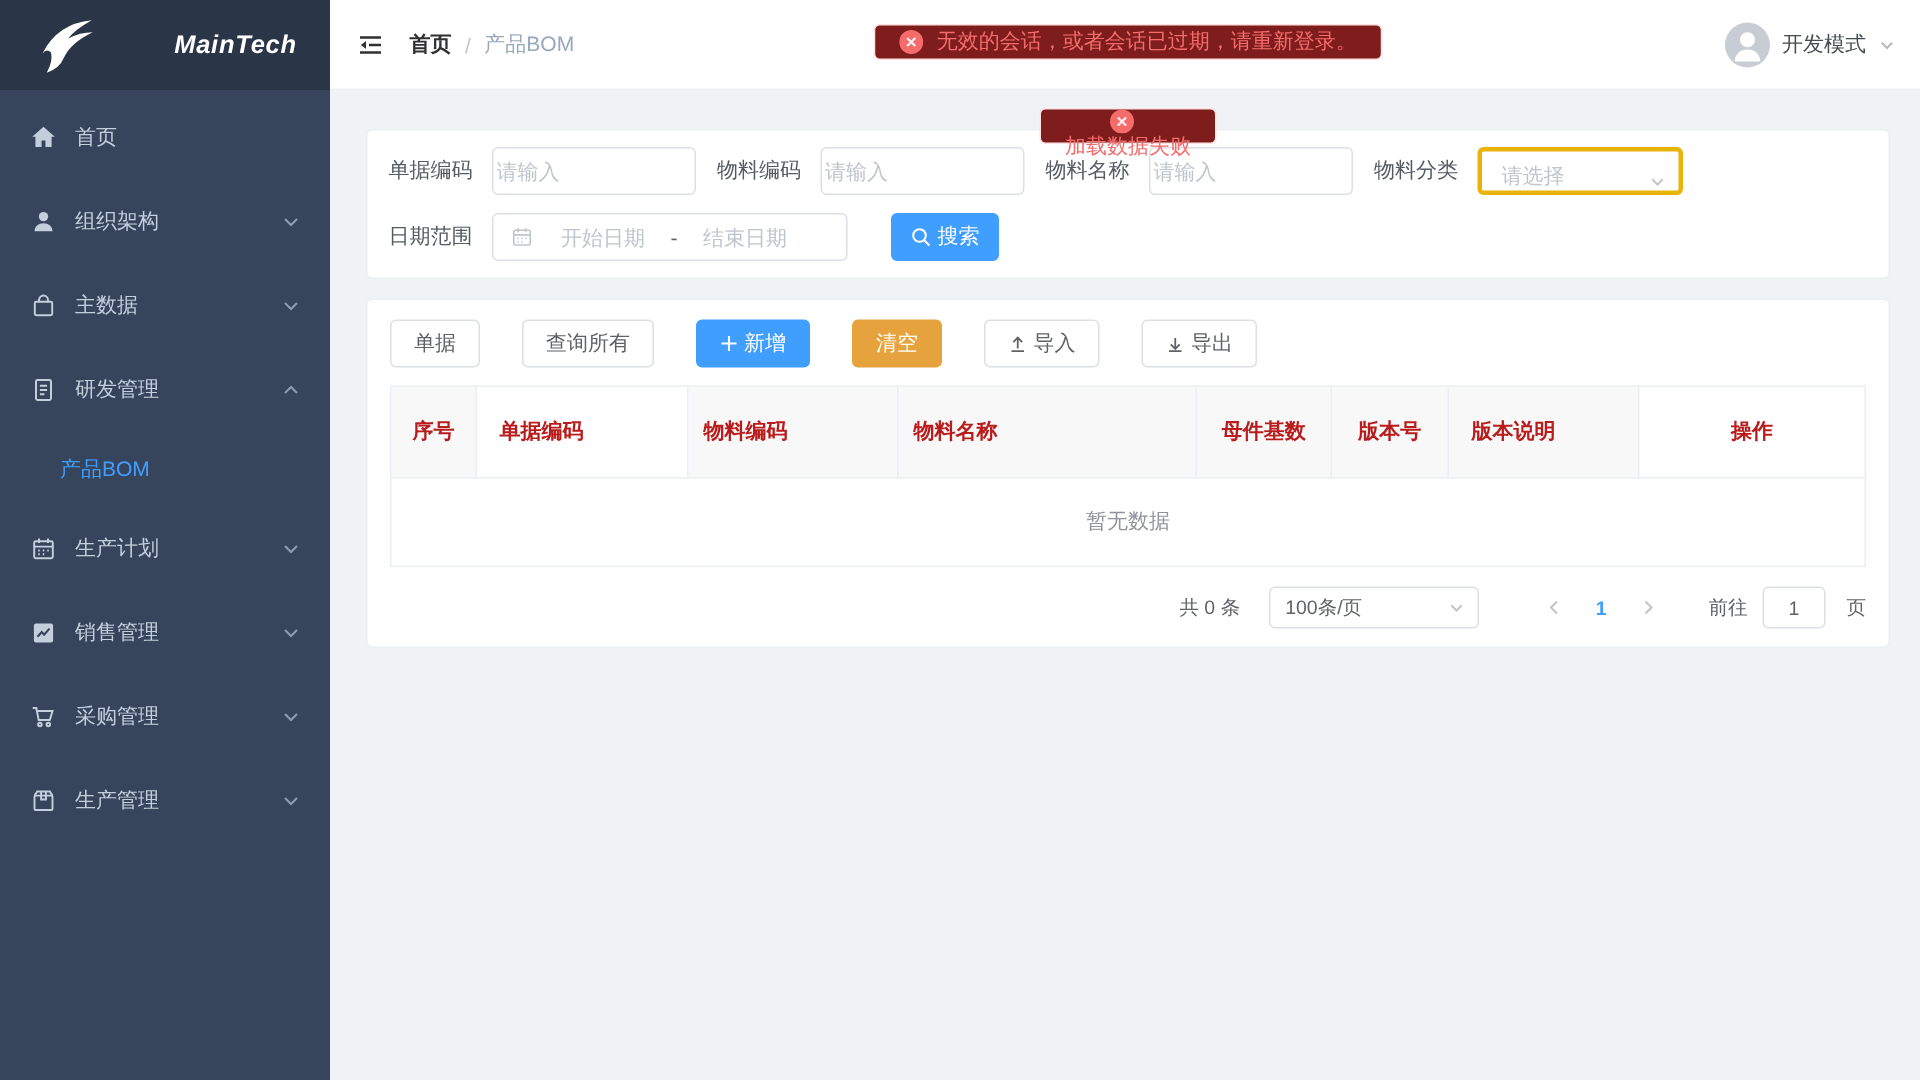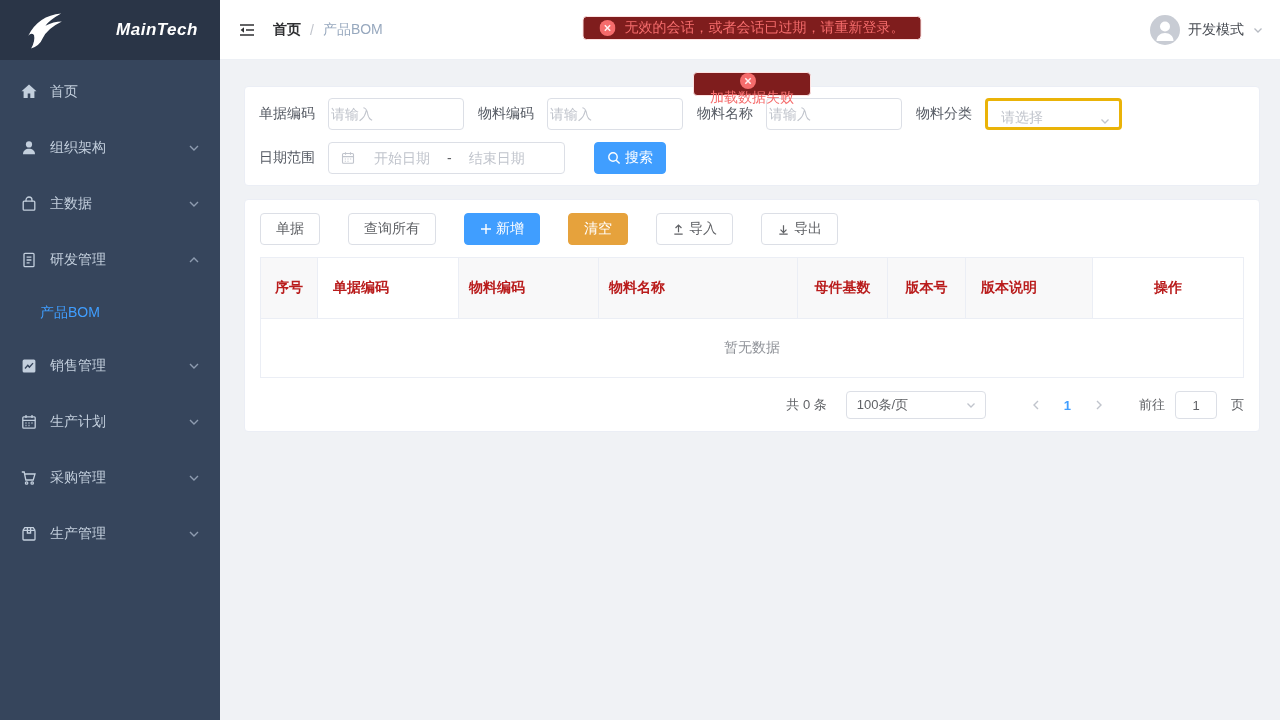--- a/index.html
+++ b/index.html
@@ -157,41 +157,41 @@
             </svg>
         </span>
       </div>
 
       <div class="submenu-item">
         <span>产品BOM</span>
       </div>
 
       <div class="menu-item">
         <span class="mi-icon">
+          <svg viewBox="0 0 18 18" fill="none" stroke="currentColor" stroke-width="1.3">
+              <rect x="2.8" y="3.8" width="12.4" height="11.4" rx="1"></rect>
+              <path d="M2.8 7.4h12.4M6 2v3M12 2v3M5.5 10h1M8.5 10h1M11.5 10h1M5.5 12.5h1M8.5 12.5h1"></path>
+            </svg>
+        </span>
+        <span class="mi-label">生产计划</span>
+        <span class="mi-arrow">
+          <svg viewBox="0 0 12 12" fill="none" stroke="currentColor" stroke-width="1.4">
+              <path d="M2 4l4 4 4-4"></path>
+            </svg>
+        </span>
+      </div>
+
+      <div class="menu-item">
+        <span class="mi-icon">
           <svg viewBox="0 0 18 18">
               <rect x="2.6" y="2.6" width="12.8" height="12.8" rx="1.5" fill="currentColor"></rect>
               <path d="M5 11.5 7.8 8.4l1.6 1.7 3.6-4" fill="none" stroke="#36455c" stroke-width="1.4"></path>
             </svg>
         </span>
         <span class="mi-label">销售管理</span>
-        <span class="mi-arrow">
-          <svg viewBox="0 0 12 12" fill="none" stroke="currentColor" stroke-width="1.4">
-              <path d="M2 4l4 4 4-4"></path>
-            </svg>
-        </span>
-      </div>
-
-      <div class="menu-item">
-        <span class="mi-icon">
-          <svg viewBox="0 0 18 18" fill="none" stroke="currentColor" stroke-width="1.3">
-              <rect x="2.8" y="3.8" width="12.4" height="11.4" rx="1"></rect>
-              <path d="M2.8 7.4h12.4M6 2v3M12 2v3M5.5 10h1M8.5 10h1M11.5 10h1M5.5 12.5h1M8.5 12.5h1"></path>
-            </svg>
-        </span>
-        <span class="mi-label">生产计划</span>
         <span class="mi-arrow">
           <svg viewBox="0 0 12 12" fill="none" stroke="currentColor" stroke-width="1.4">
               <path d="M2 4l4 4 4-4"></path>
             </svg>
         </span>
       </div>
 
       <div class="menu-item">
         <span class="mi-icon">
           <svg viewBox="0 0 18 18" fill="none" stroke="currentColor" stroke-width="1.3">

